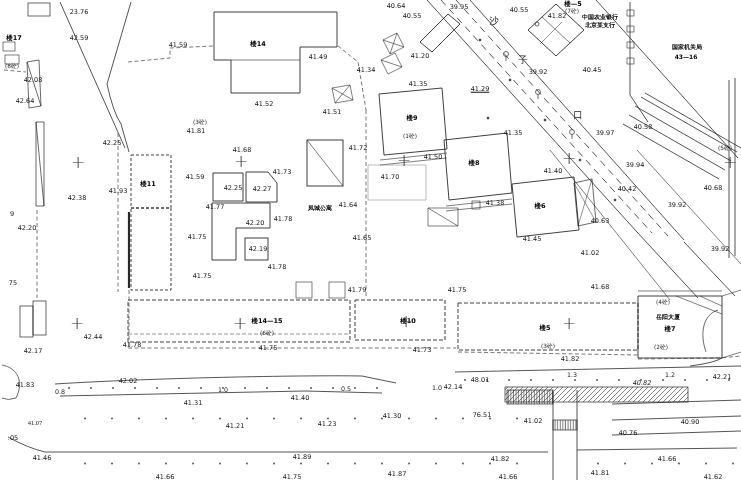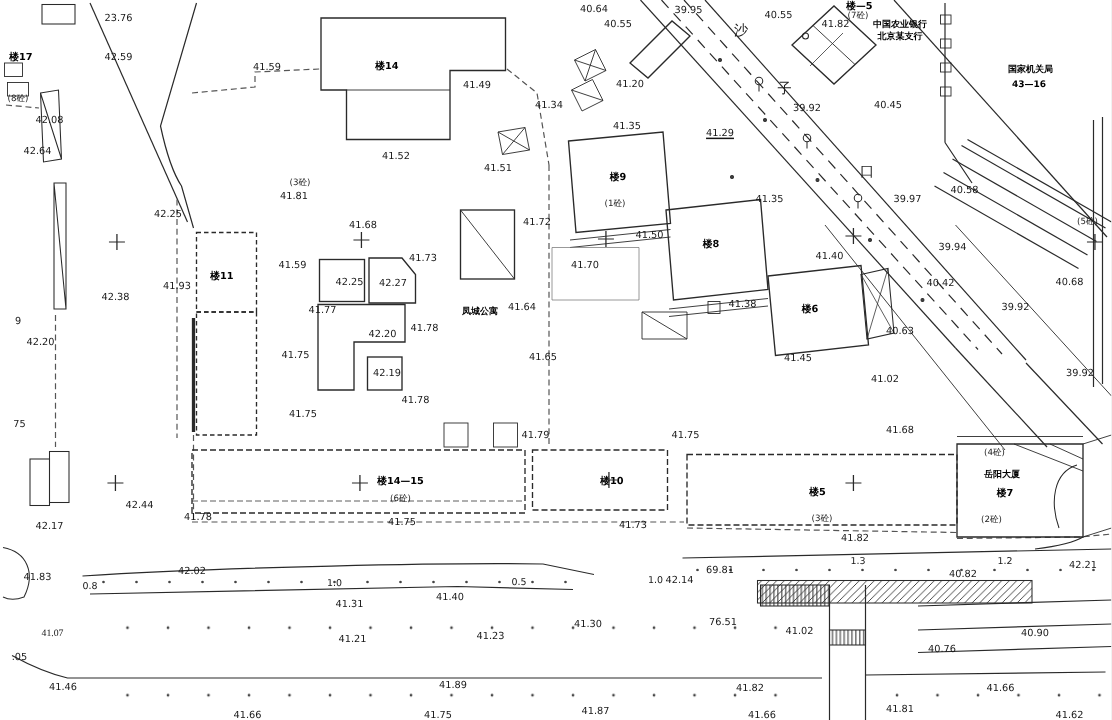--- a/index.html
+++ b/index.html
@@ -247,50 +247,50 @@
       <span class="lbl elev" style="left: 283px; top: 219px;">41.78</span>
       <span class="lbl elev" style="left: 258px; top: 249px;">42.19</span>
       <span class="lbl elev" style="left: 277px; top: 267px;">41.78</span>
       <span class="lbl elev" style="left: 348px; top: 205px;">41.64</span>
       <span class="lbl elev" style="left: 362px; top: 238px;">41.65</span>
       <span class="lbl elev" style="left: 357px; top: 290px;">41.79</span>
       <span class="lbl elev" style="left: 457px; top: 290px;">41.75</span>
       <span class="lbl elev" style="left: 268px; top: 348px;">41.75</span>
       <span class="lbl elev" style="left: 422px; top: 350px;">41.73</span>
       <span class="lbl elev" style="left: 453px; top: 387px;">42.14</span>
-      <span class="lbl elev" style="left: 480px; top: 380px;">69.81</span>
+      <span class="lbl elev" style="left: 480px; top: 380px;">48.01</span>
       <span class="lbl elev" style="left: 300px; top: 398px;">41.40</span>
       <span class="lbl elev" style="left: 392px; top: 416px;">41.30</span>
       <span class="lbl elev" style="left: 482px; top: 415px;">76.51</span>
       <span class="lbl elev" style="left: 327px; top: 424px;">41.23</span>
       <span class="lbl elev" style="left: 302px; top: 457px;">41.89</span>
       <span class="lbl elev" style="left: 292px; top: 477px;">41.75</span>
       <span class="lbl elev" style="left: 397px; top: 474px;">41.87</span>
       <span class="lbl elev" style="left: 93px; top: 337px;">42.44</span>
       <span class="lbl elev" style="left: 33px; top: 351px;">42.17</span>
       <span class="lbl elev" style="left: 132px; top: 345px;">41.78</span>
       <span class="lbl elev" style="left: 25px; top: 385px;">41.83</span>
       <span class="lbl elev" style="left: 128px; top: 381px;">42.02</span>
-      <span class="lbl elev" style="left: 193px; top: 403px; margin-left: 40px;">41.31</span>
+      <span class="lbl elev" style="left: 193px; top: 403px;">41.31</span>
       <span class="lbl elev" style="left: 35px; top: 423px; font-family: Liberation Serif, serif;">41.07</span>
       <span class="lbl elev" style="left: 235px; top: 426px;">41.21</span>
       <span class="lbl elev" style="left: 42px; top: 458px;">41.46</span>
       <span class="lbl elev" style="left: 21px; top: 478px; margin-top: 36px;">41.56</span>
       <span class="lbl elev" style="left: 165px; top: 477px;">41.66</span>
       <span class="lbl elev" style="left: 533px; top: 421px;">41.02</span>
       <span class="lbl elev" style="left: 690px; top: 422px;">40.90</span>
       <span class="lbl elev" style="left: 628px; top: 433px;">40.76</span>
       <span class="lbl elev" style="left: 500px; top: 459px;">41.82</span>
       <span class="lbl elev" style="left: 667px; top: 459px;">41.66</span>
       <span class="lbl elev" style="left: 508px; top: 477px;">41.66</span>
       <span class="lbl elev" style="left: 600px; top: 473px;">41.81</span>
       <span class="lbl elev" style="left: 713px; top: 477px;">41.62</span>
       <span class="lbl elev" style="left: 570px; top: 359px;">41.82</span>
       <span class="lbl elev" style="left: 722px; top: 377px;">42.21</span>
-      <span class="lbl elev" style="left: 642px; top: 383px;">40.82</span>
+      <span class="lbl elev" style="left: 642px; top: 383px; font-style: italic;">40.82</span>
       <span class="lbl elev" style="left: 12px; top: 214px;">9</span>
       <span class="lbl elev" style="left: 13px; top: 283px;">75</span>
       <span class="lbl elev" style="left: 13px; top: 438px;">.05</span>
     </div>
 
   <div class="layer">
       <span class="lbl bld" style="left: 14px; top: 38px;">楼17</span>
       <span class="lbl bld" style="left: 258px; top: 44px;">楼14</span>
       <span class="lbl bld" style="left: 148px; top: 184px;">楼11</span>
       <span class="lbl bld" style="left: 412px; top: 118px;">楼9</span>

